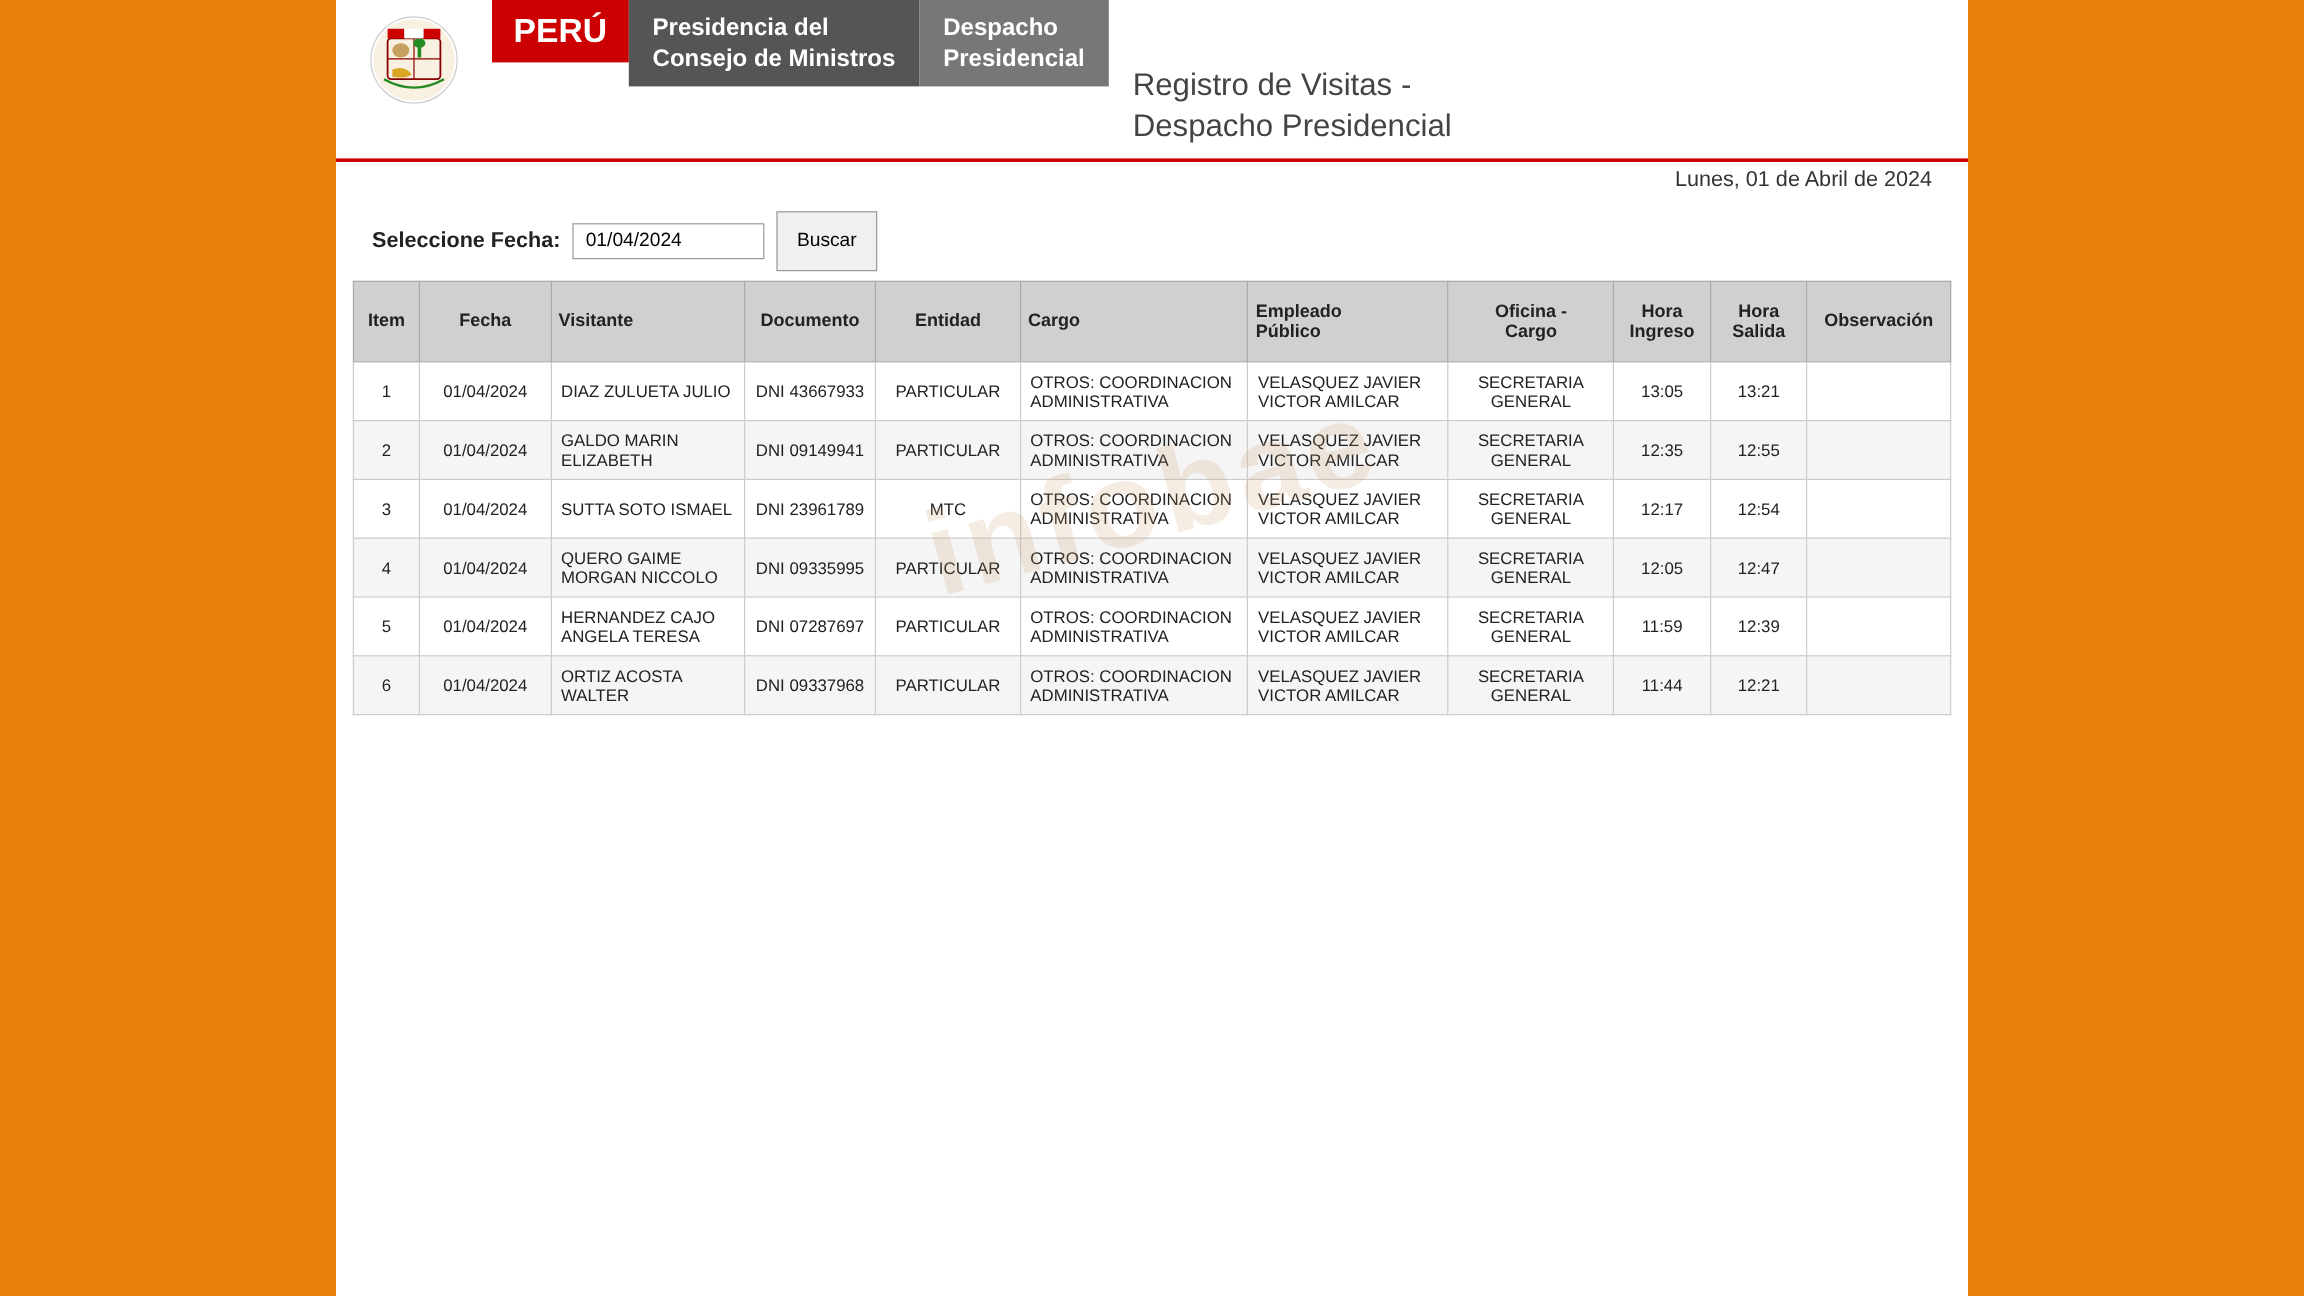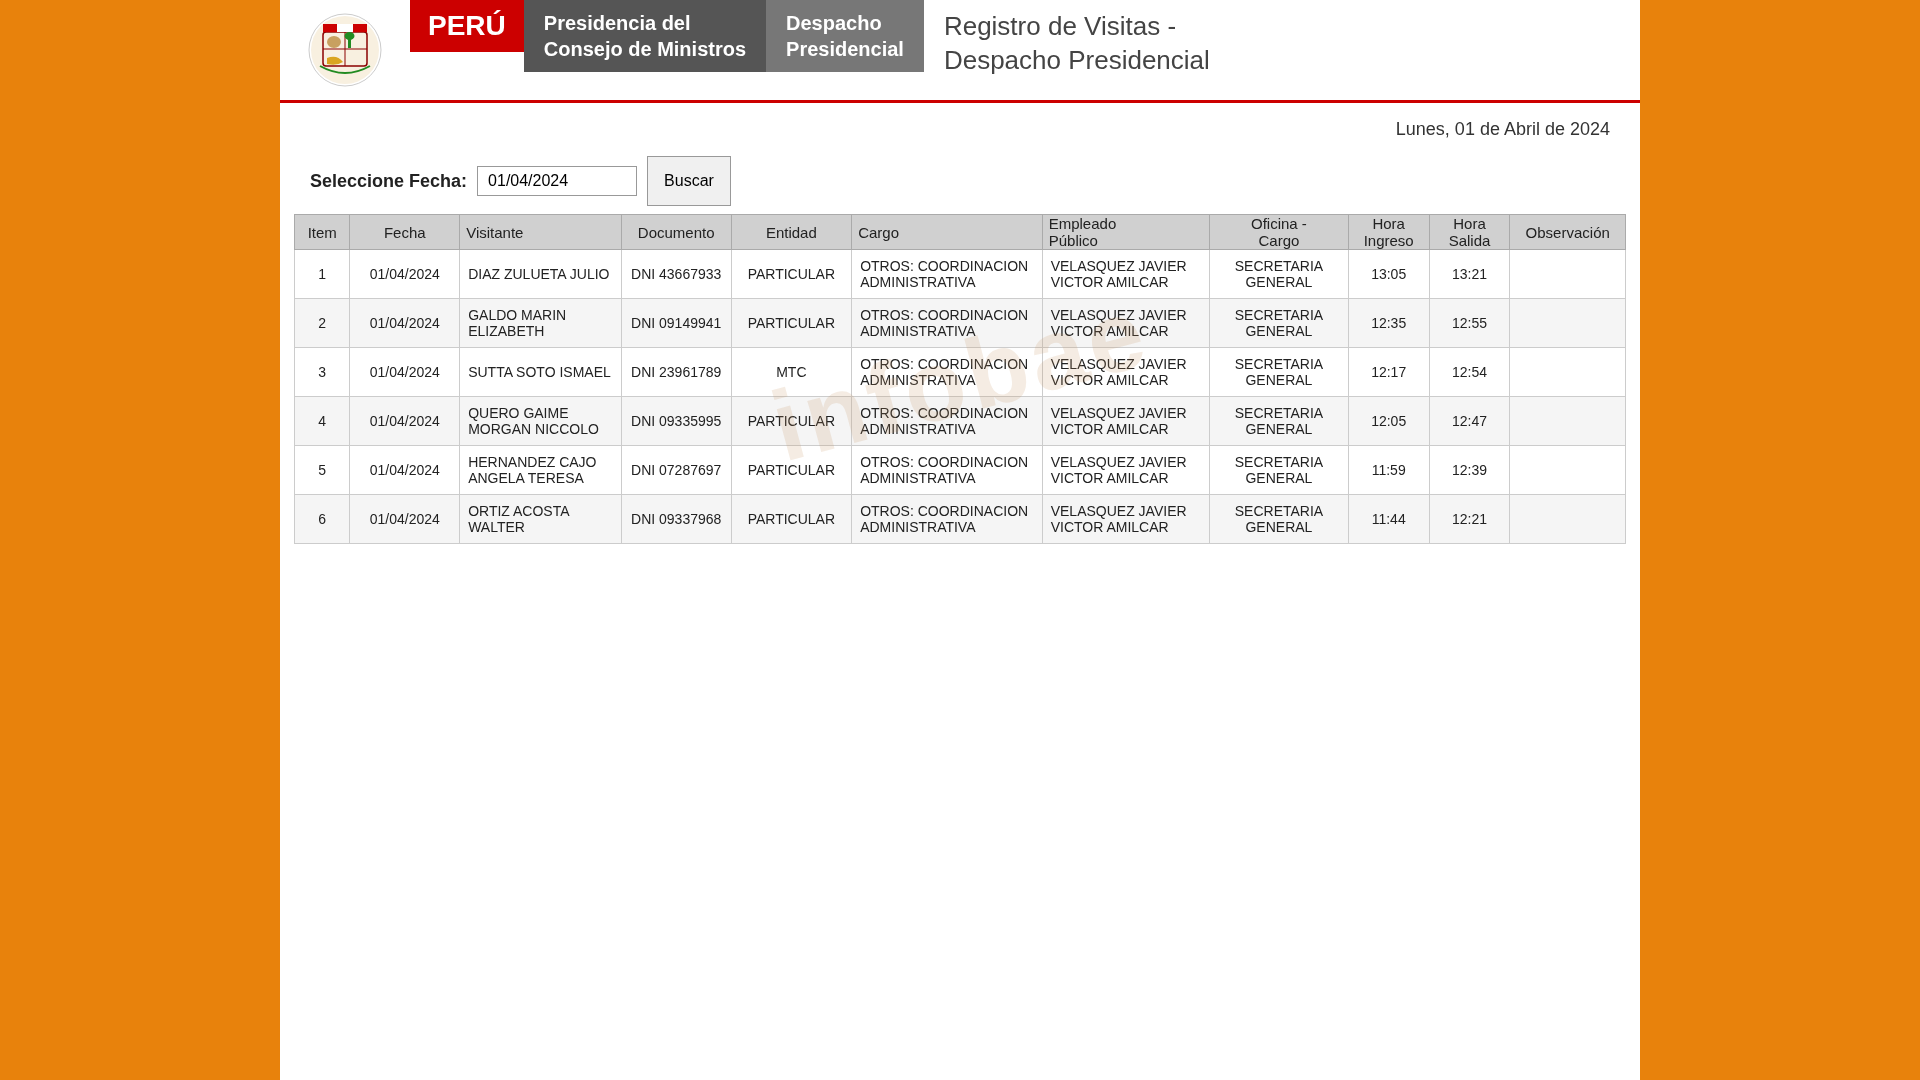--- a/index.html
+++ b/index.html
@@ -79,21 +79,21 @@
       align-items: center;
       padding: 10px 20px;
       font-size: 26px;
       font-weight: normal;
       color: #444;
       line-height: 1.3;
     }
     
     .date-line {
       text-align: right;
-      padding: 16px 30px 6px;
+      padding: 4px 30px 6px;
       font-size: 18px;
       color: #333;
     }
     
     .search-area {
       padding: 10px 30px 8px;
       display: flex;
       align-items: center;
       gap: 10px;
     }
@@ -141,23 +141,23 @@
       letter-spacing: 4px;
     }
     table {
       width: 100%;
       border-collapse: collapse;
       font-size: 14px;
     }
     thead tr th {
       background: #d0d0d0;
       border: 1px solid #aaa;
-      padding: 0 6px;
+      padding: 16px 6px;
       text-align: center;
-      font-weight: normal;
+      font-weight: bold;
       font-size: 15px;
       color: #222;
     }
     tbody tr td {
       border: 1px solid #ccc;
       padding: 8px 8px;
       text-align: center;
       vertical-align: middle;
       color: #222;
     }
@@ -214,21 +214,21 @@
     </div>
     <div class="header-pcm">
       <span style="white-space:pre-line;">Presidencia del
 Consejo de Ministros</span>
     </div>
     <div class="header-despacho">
       <span style="white-space:pre-line;">Despacho
 Presidencial</span>
     </div>
     <div class="header-title">
-      <span style="white-space:pre-line;">Registro de Visitas -
+      <span style="white-space:pre-line;margin-top:44px;">Registro de Visitas -
 Despacho Presidencial</span>
     </div>
   </div>
 
   <div class="date-line">
     <span>Lunes, 01 de Abril de 2024</span>
   </div>
 
   <div class="search-area">
     <span class="search-label">Seleccione Fecha:</span>

